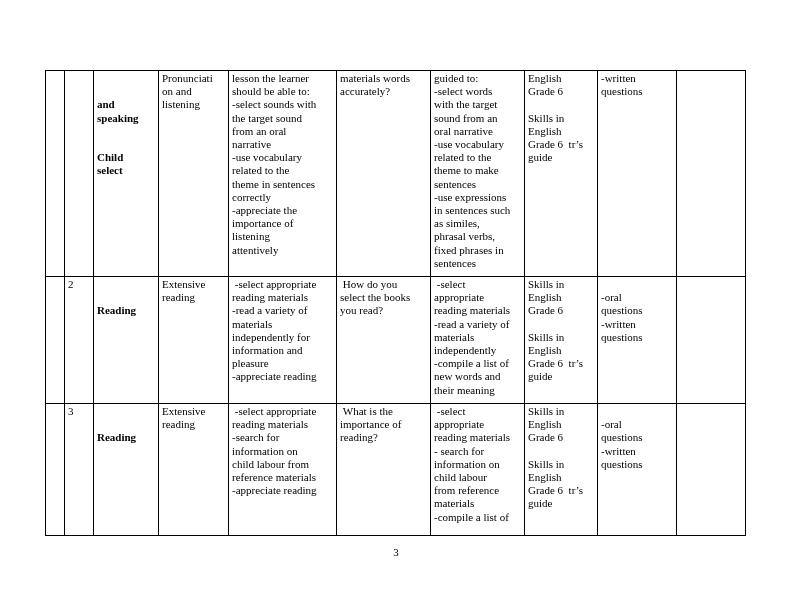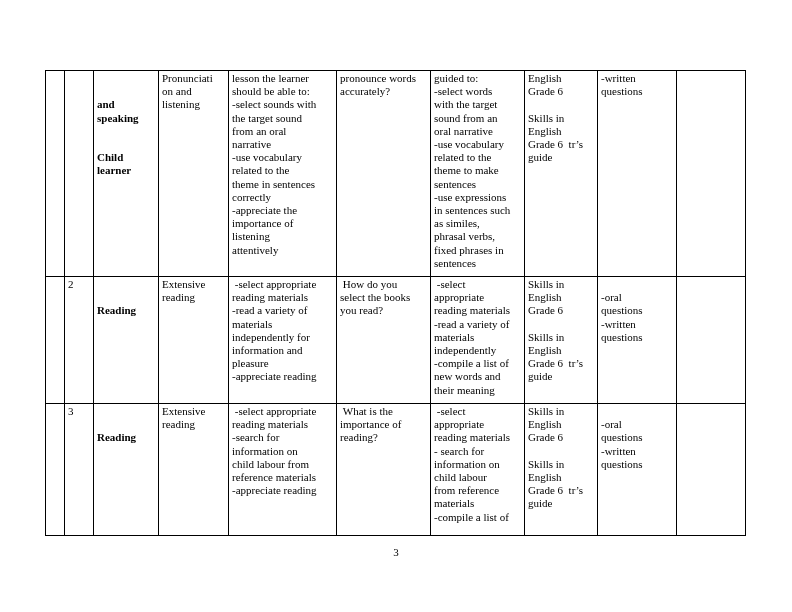--- a/index.html
+++ b/index.html
@@ -61,40 +61,40 @@
     </colgroup>
 
     <tbody>
         <tr class="r1">
       <td></td>
       <td></td>
       <td>
         <span class="seg">and
 speaking</span>
         <span class="seg bold">Child
-learner</span>
+select</span>
       </td>
       <td>Pronunciati
 on and
 listening</td>
       <td>lesson the learner
 should be able to:
 -select sounds with
 the target sound
 from an oral
 narrative
 -use vocabulary
 related to the
 theme in sentences
 correctly
 -appreciate the
 importance of
 listening
 attentively</td>
-      <td>pronounce words
+      <td>materials words
 accurately?</td>
       <td>guided to:
 -select words
 with the target
 sound from an
 oral narrative
 -use vocabulary
 related to the
 theme to make
 sentences

